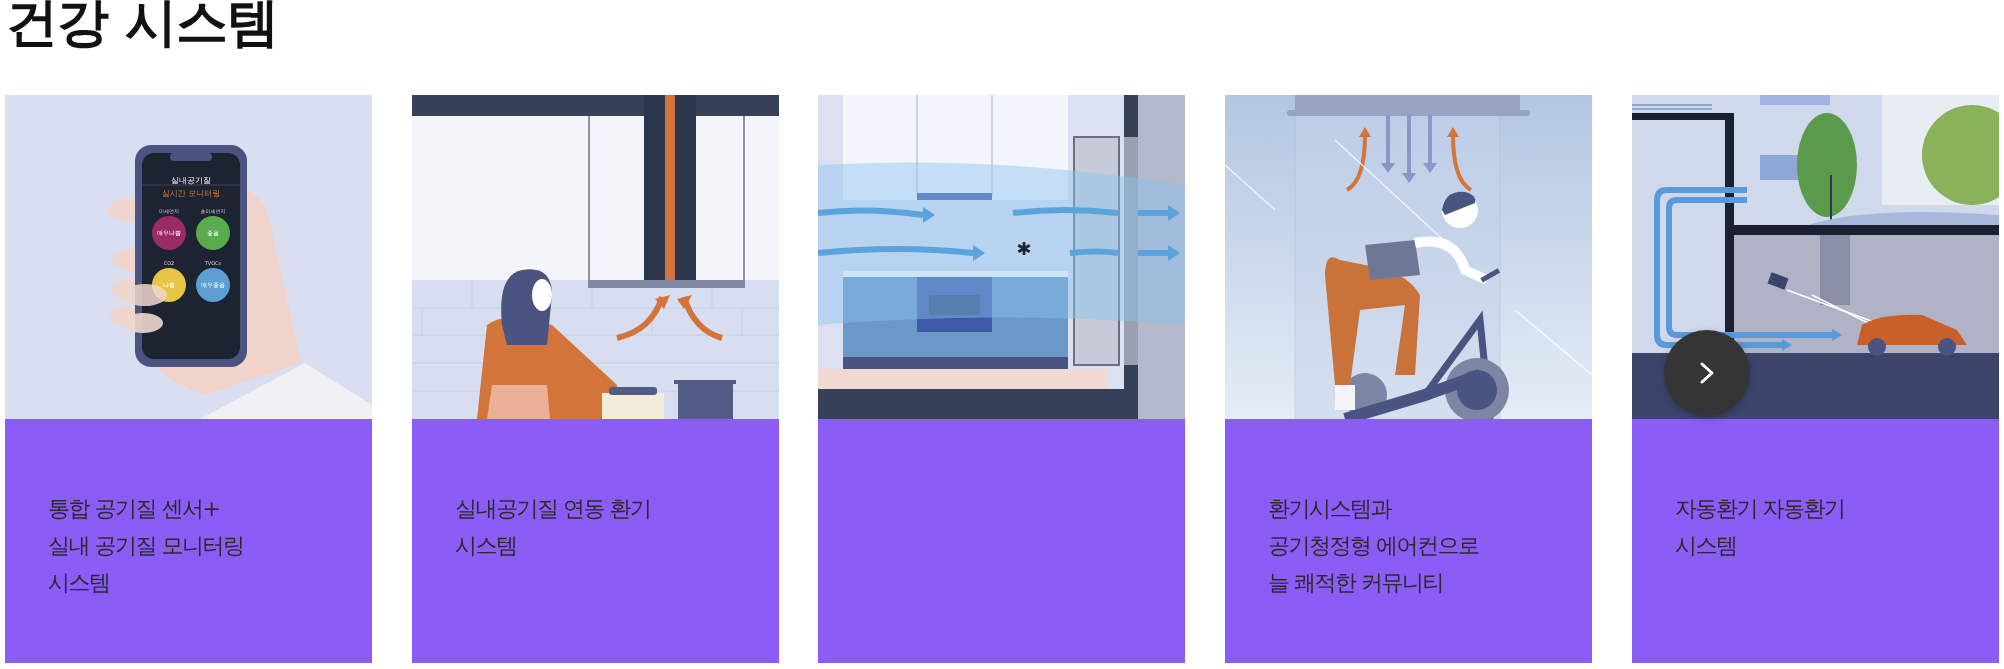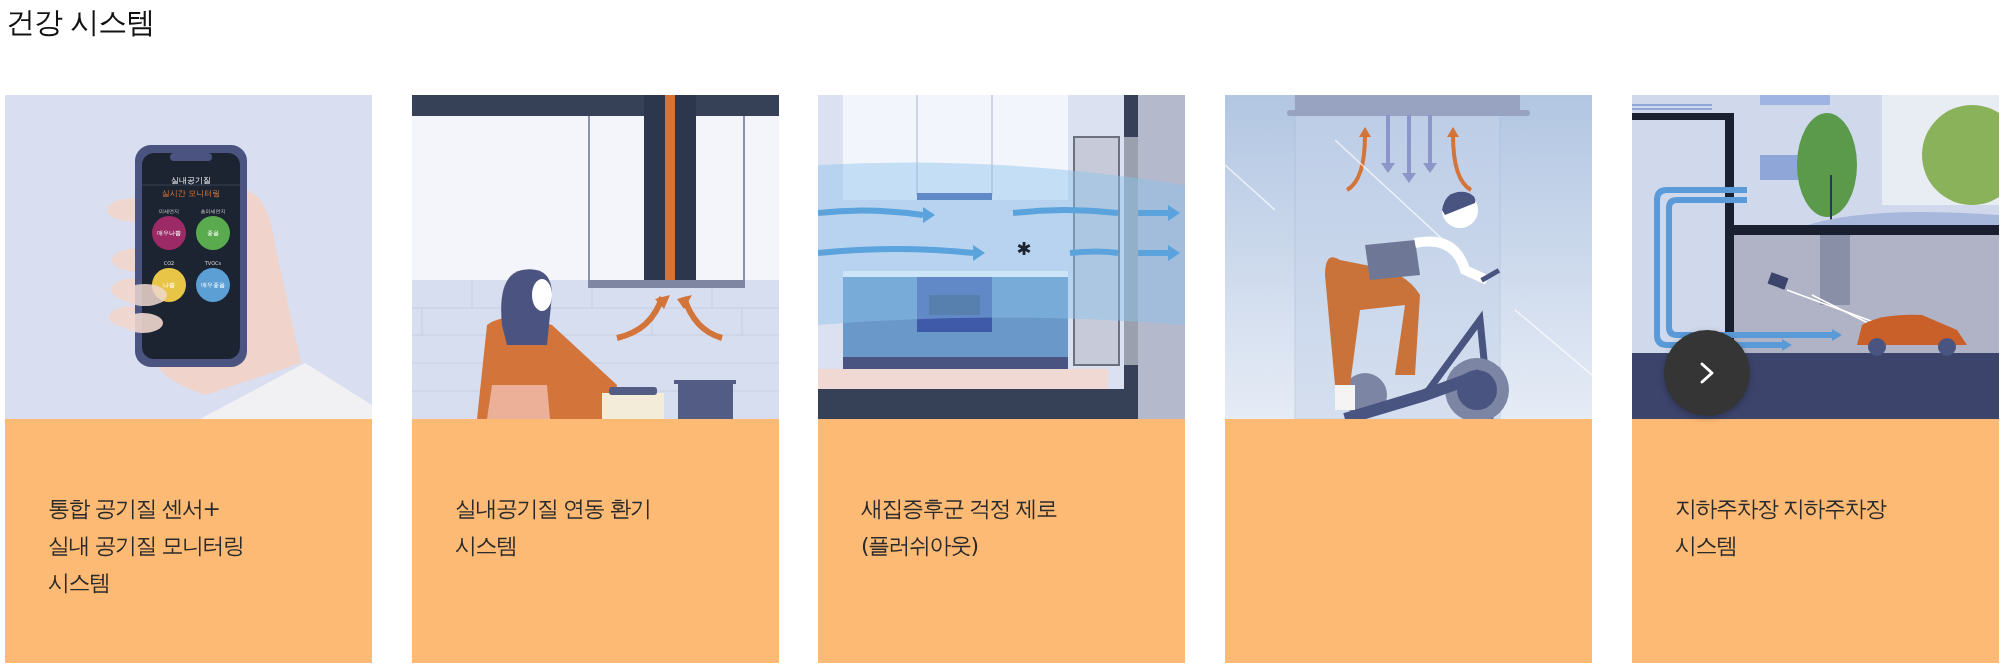--- a/index.html
+++ b/index.html
@@ -1,24 +1,24 @@
 <!DOCTYPE html>
 <html><head>
 <meta charset="utf-8">
 <style>
   * { box-sizing: border-box; margin: 0; padding: 0; }
   html, body { width: 2004px; height: 669px; overflow: hidden; background: #ffffff; }
   body { font-family: "DejaVu Sans", "Liberation Sans", sans-serif; color: #222; position: relative; }
   .section-title {
     position: absolute; left: 6px; top: 0px;
-    font-size: 29px; font-weight: normal; letter-spacing: -1px; color: #111;
+    font-size: 52px; font-weight: bold; letter-spacing: -1px; color: #111;
     line-height: 44px;
   }
   .carousel { position: absolute; left: 0; top: 95px; width: 2004px; height: 568px; overflow: hidden; }
-  .card { position: absolute; top: 0; width: 367px; height: 568px; background: #fdba74; }
+  .card { position: absolute; top: 0; width: 367px; height: 568px; background: #8b5cf6; }
   .card .illus { position: absolute; left: 0; top: 0; width: 367px; height: 324px; overflow: hidden; }
   .card .illus svg { display: block; width: 367px; height: 324px; }
   .card .caption {
     position: absolute; left: 43px; top: 395px; right: 20px;
     font-size: 22px; line-height: 37px; color: #2a2a2a; letter-spacing: -1.5px;
     white-space: pre-line;
   }
   .next-btn {
     position: absolute; left: 1664px; top: 330px; width: 86px; height: 86px; border-radius: 50%;
     background: #353535; display: flex; align-items: center; justify-content: center;
@@ -150,22 +150,20 @@
           <path d="M320,118 L350,118"></path>
           <path d="M320,158 L350,158"></path>
         </g>
         <polygon points="105,112 117,120 105,128" fill="#5aa3dc"></polygon>
         <polygon points="155,150 167,158 155,166" fill="#5aa3dc"></polygon>
         <polygon points="350,110 362,118 350,126" fill="#5aa3dc"></polygon>
         <polygon points="350,150 362,158 350,166" fill="#5aa3dc"></polygon>
         <text x="206" y="160" font-size="18" fill="#1c2331" text-anchor="middle" font-family="DejaVu Sans, sans-serif">✱</text>
       </svg>
     </div>
-    <div class="caption">새집증후군 걱정 제로
-(플러쉬아웃)</div>
   </div>
 
   <div class="card" style="left:1225px">
     <div class="illus">
       <svg viewBox="0 0 367 324">
         <defs>
           <linearGradient id="g4" x1="0" y1="0" x2="0" y2="1">
             <stop offset="0" stop-color="#b2c6e2"></stop>
               <stop offset="1" stop-color="#e6ecf6"></stop>
           </linearGradient>
@@ -200,20 +198,23 @@
 
         <path d="M115,165 Q100,155 100,180 L110,290 L125,290 L135,215 L180,210 L170,280 L190,280 L195,200 Q180,175 140,170 Z" fill="#c9733a"></path>
         <rect x="110" y="290" width="20" height="25" fill="#f4f4f4"></rect>
         <path d="M140,150 L190,145 L195,180 L145,185 Z" fill="#6e7896"></path>
         <path d="M190,148 Q230,140 240,175 L262,185" stroke="#ffffff" stroke-width="10" fill="none"></path>
         <circle cx="235" cy="115" r="18" fill="#ffffff"></circle>
         <path d="M217,115 Q220,95 240,97 Q252,100 250,108 L220,120 Z" fill="#4a5480"></path>
         <rect x="255" y="178" width="20" height="5" fill="#4a5480" transform="rotate(-30 265 180)"></rect>
       </svg>
     </div>
+    <div class="caption">환기시스템과
+공기청정형 에어컨으로
+늘 쾌적한 커뮤니티</div>
   </div>
 
   <div class="card" style="left:1632px">
     <div class="illus">
       <svg viewBox="0 0 367 324">
         <rect width="367" height="324" fill="#d0d9ec"></rect>
         <rect x="250" y="0" width="117" height="110" fill="#e8ecf3"></rect>
         <g stroke="#8fa7d8" stroke-width="2">
           <line x1="0" y1="10" x2="80" y2="10"></line>
             <line x1="0" y1="14" x2="80" y2="14"></line>
@@ -241,21 +242,21 @@
         <g stroke="#ffffff" stroke-width="1.5">
           <line x1="155" y1="195" x2="250" y2="230"></line>
             <line x1="180" y1="200" x2="270" y2="245"></line>
         </g>
 
         <path d="M225,250 L230,230 Q250,218 290,220 L325,235 L335,250 Z" fill="#c9602a"></path>
         <circle cx="245" cy="252" r="9" fill="#4a5480"></circle>
         <circle cx="315" cy="252" r="9" fill="#4a5480"></circle>
       </svg>
     </div>
-    <div class="caption">지하주차장 지하주차장
+    <div class="caption">자동환기 자동환기
 시스템</div>
   </div>
 </div>
 
 <div class="next-btn">
   <svg viewBox="0 0 30 30">
     <polyline points="10,6 20,15 10,24" fill="none" stroke="#ffffff" stroke-width="3" stroke-linecap="round" stroke-linejoin="round"></polyline>
   </svg>
 </div>
 

